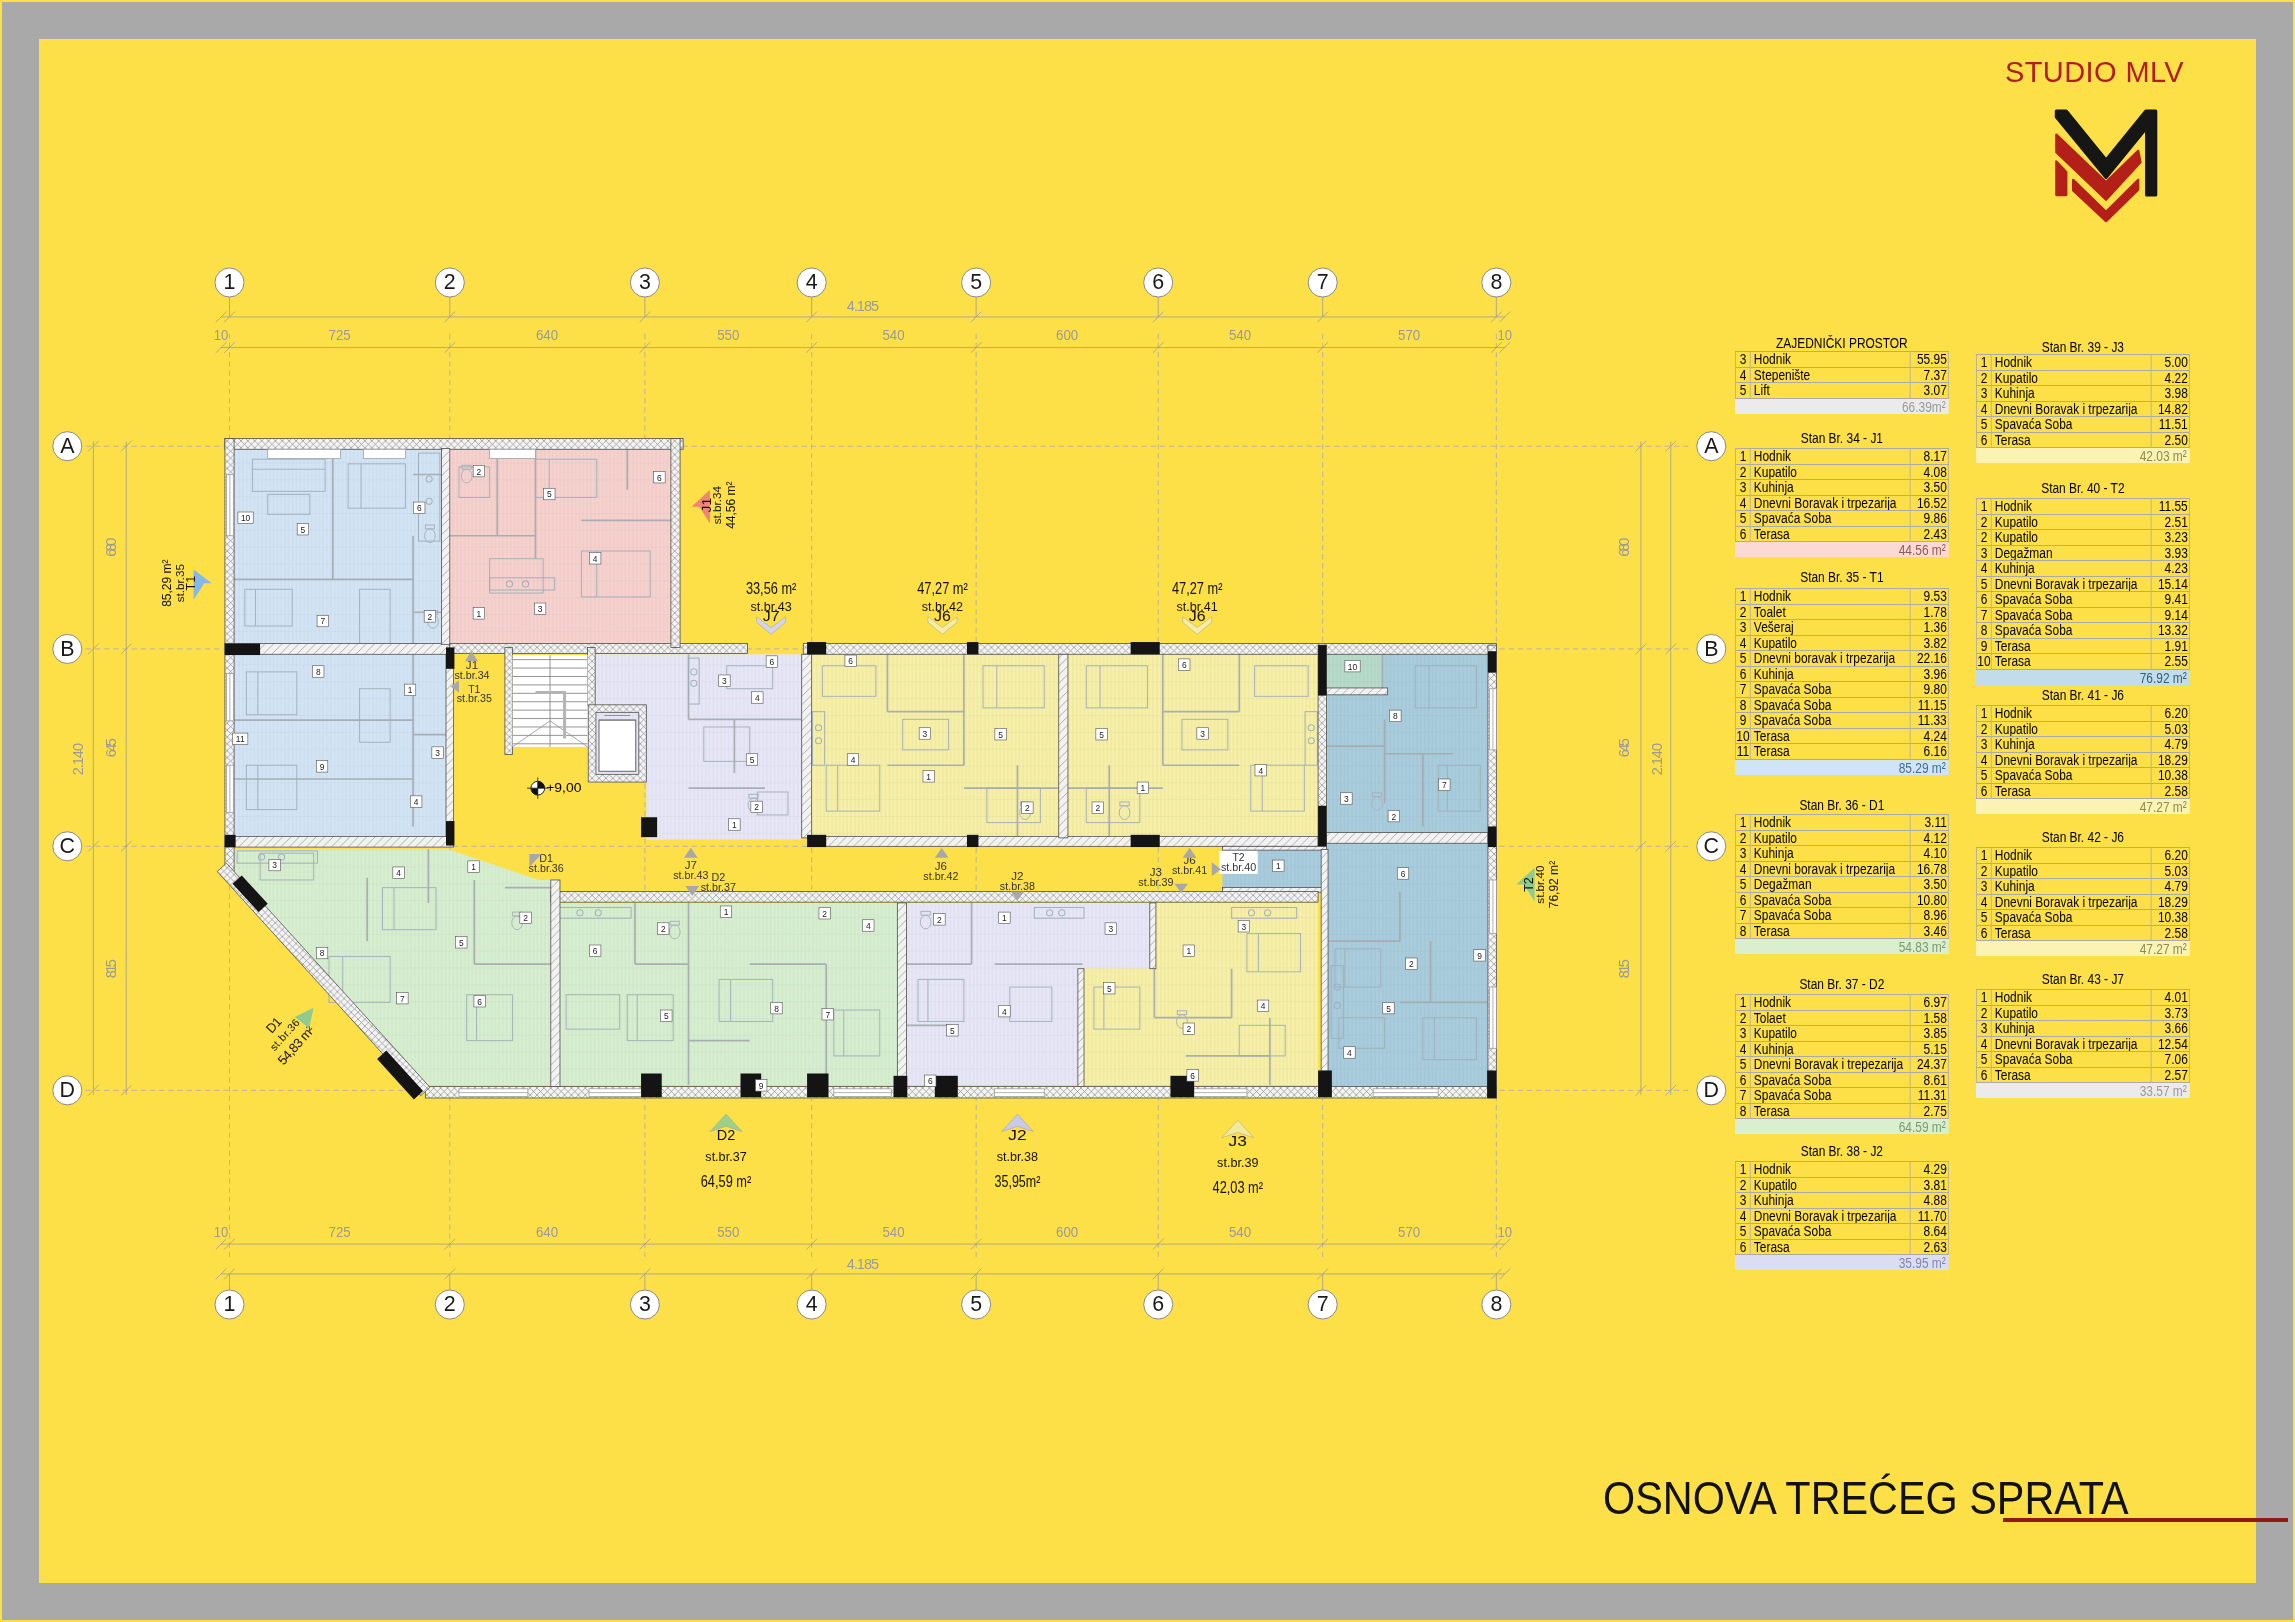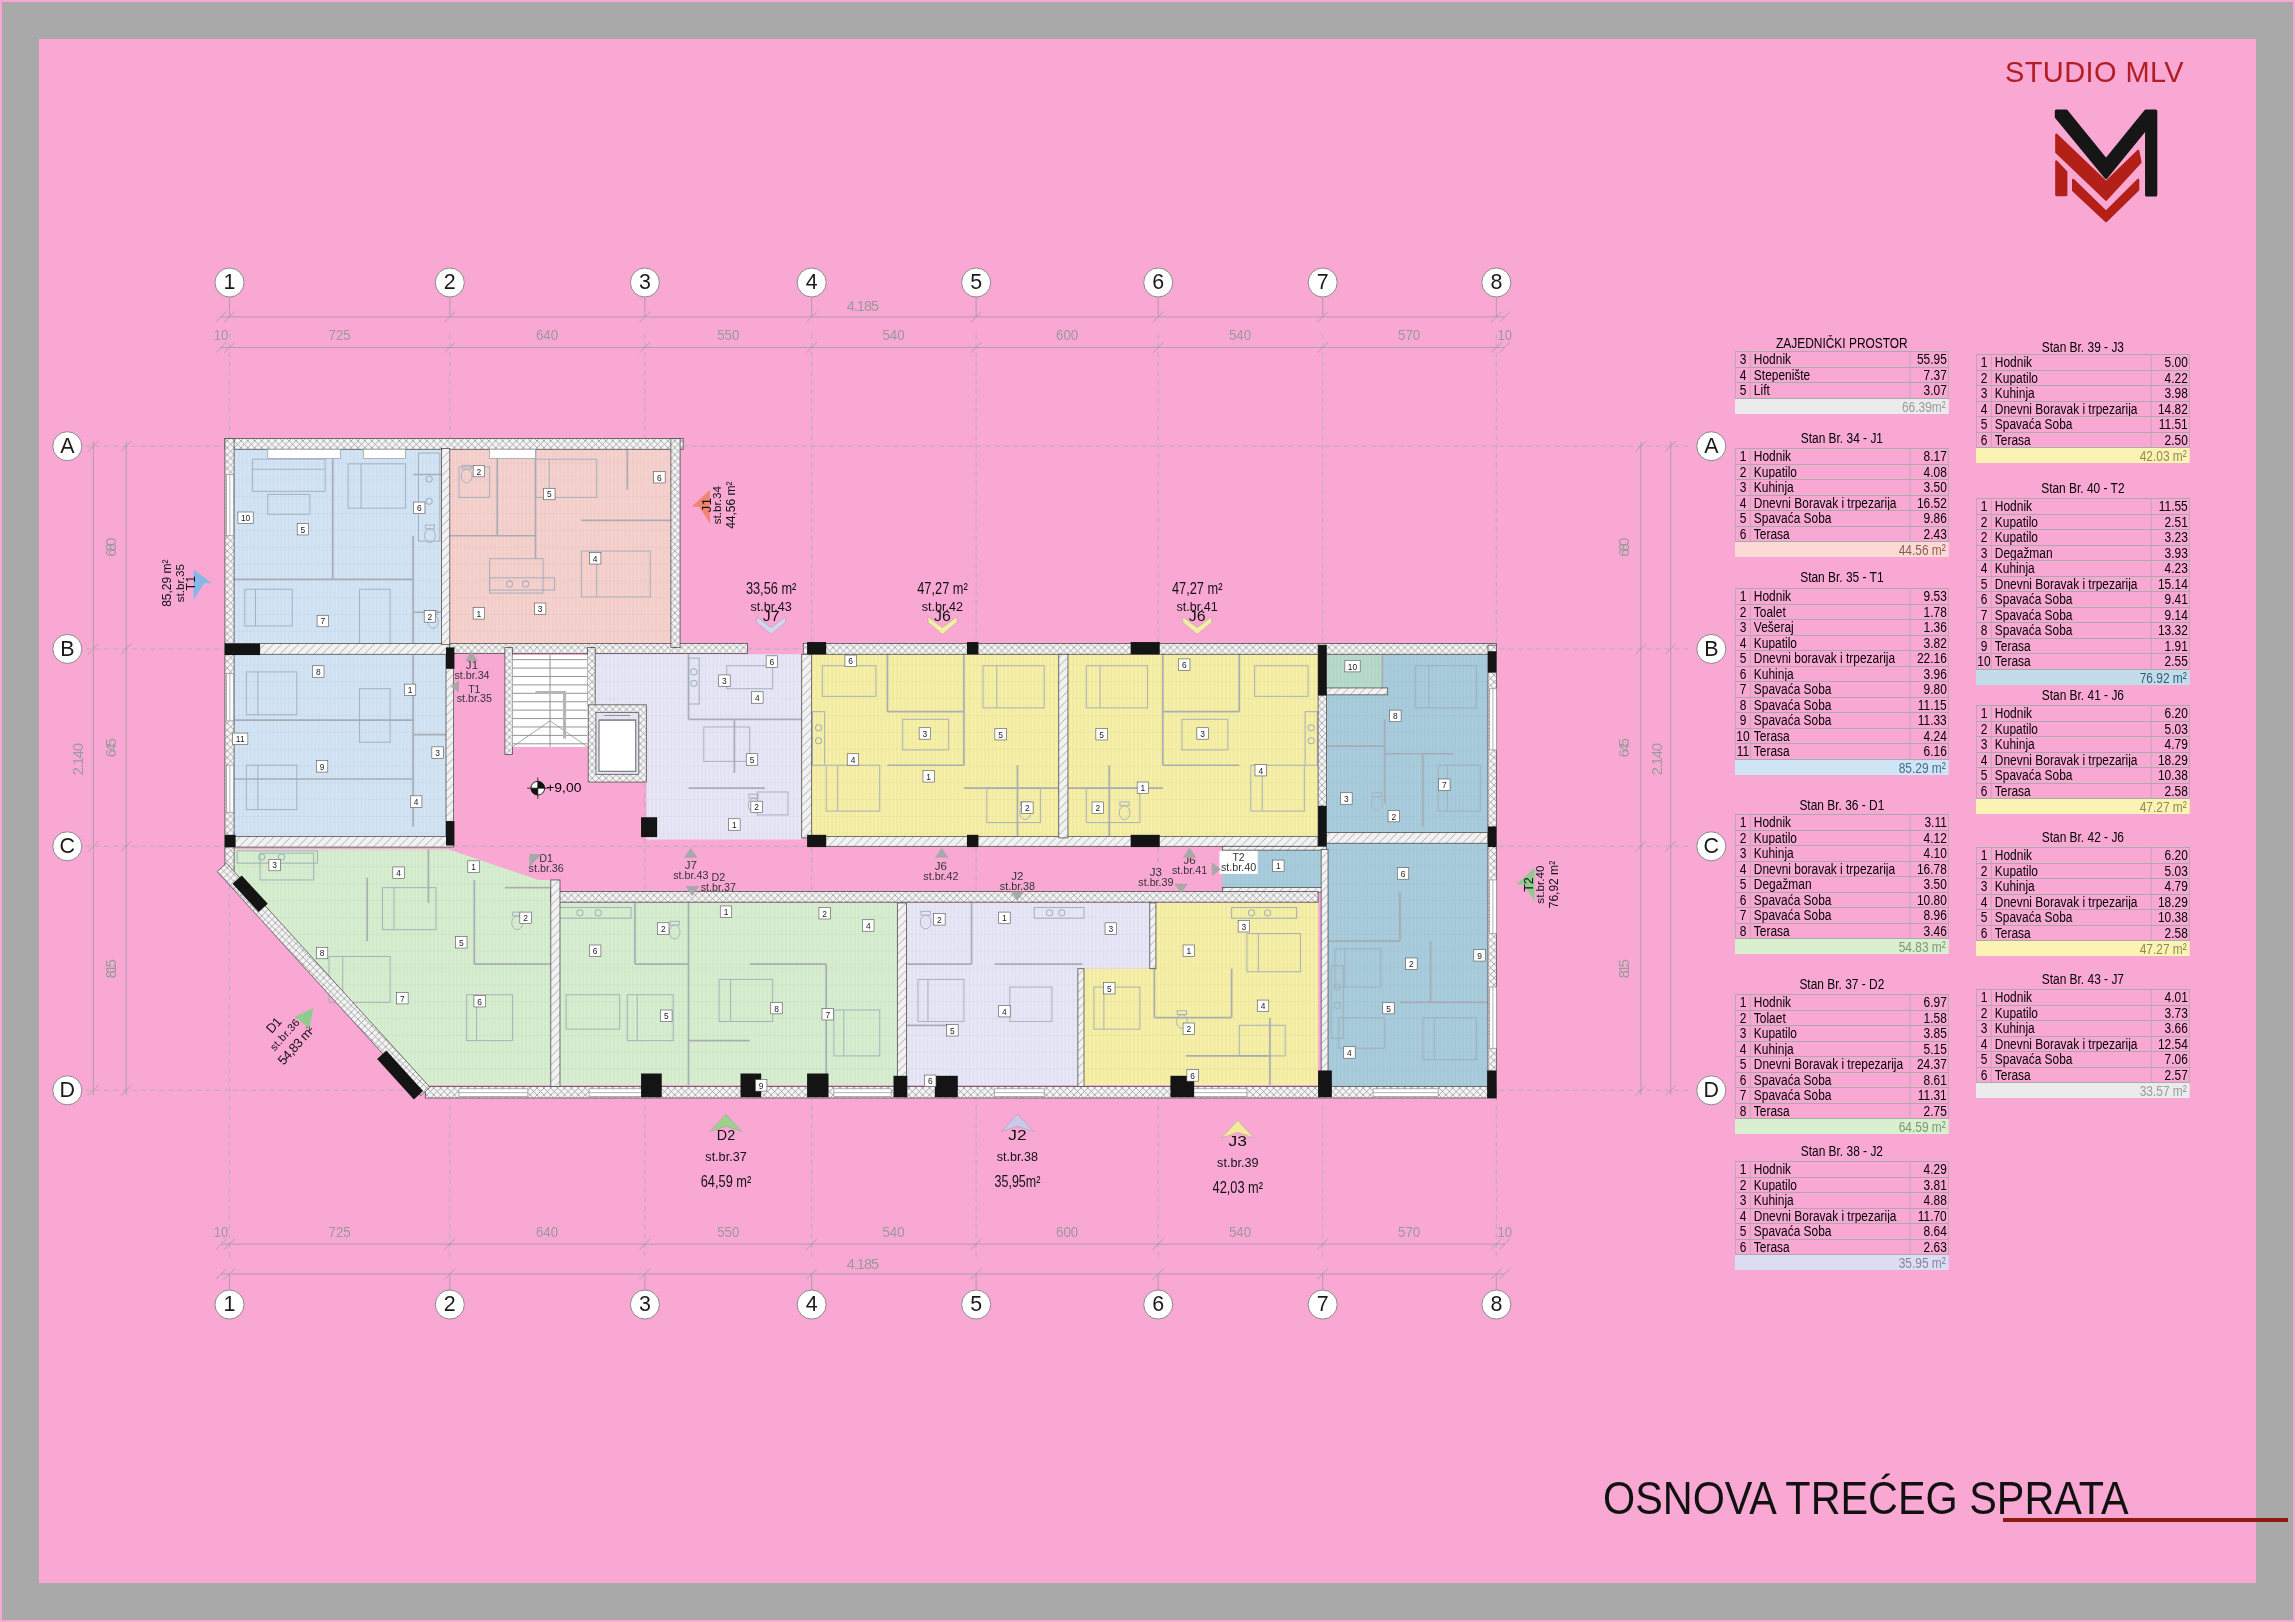--- a/index.html
+++ b/index.html
@@ -1,15 +1,15 @@
 <!DOCTYPE html>
 <html style="font-size:12.2px"><head><meta charset="utf-8">
 <style>
 html,body{margin:0;padding:0;background:#fff;}
-#page{position:relative;width:2295px;height:1623px;overflow:hidden;background:#f9a8d4;font-family:"Liberation Sans",sans-serif;}
+#page{position:relative;width:2295px;height:1623px;overflow:hidden;background:#fde047;font-family:"Liberation Sans",sans-serif;}
 #frame{position:absolute;left:2.3px;top:2.3px;width:2291px;height:1618px;border:37px solid #a9a9a9;box-sizing:border-box;}
 #logotext{position:absolute;left:2005px;top:56px;width:199px;color:#b01e23;font-size:29px;letter-spacing:0.4px;}
 #title{position:absolute;left:1603px;top:1470px;font-size:47px;color:#111;transform:scaleX(0.88);transform-origin:0 0;white-space:nowrap;}
 #redline{position:absolute;left:2003px;top:1518px;width:285px;height:3.8px;background:#8e1a12;}
 .ttl{position:absolute;width:213px;text-align:center;font-size:15.3px;transform:scaleX(0.78);transform-origin:0 0;width:274px;white-space:nowrap;}
 .tbl{position:absolute;transform:scaleX(0.78);transform-origin:0 0;width:274px;}
 .tbl table{border-collapse:collapse;width:274px;table-layout:fixed;}
 .tbl td{border:0.8px solid #aaa;height:13.8px;font-size:15.3px;line-height:14.5px;padding:0;overflow:hidden;white-space:nowrap;}
 .tbl td.n{width:18.4px;text-align:center;}
 .tbl td.r{padding-left:3.8px;}

